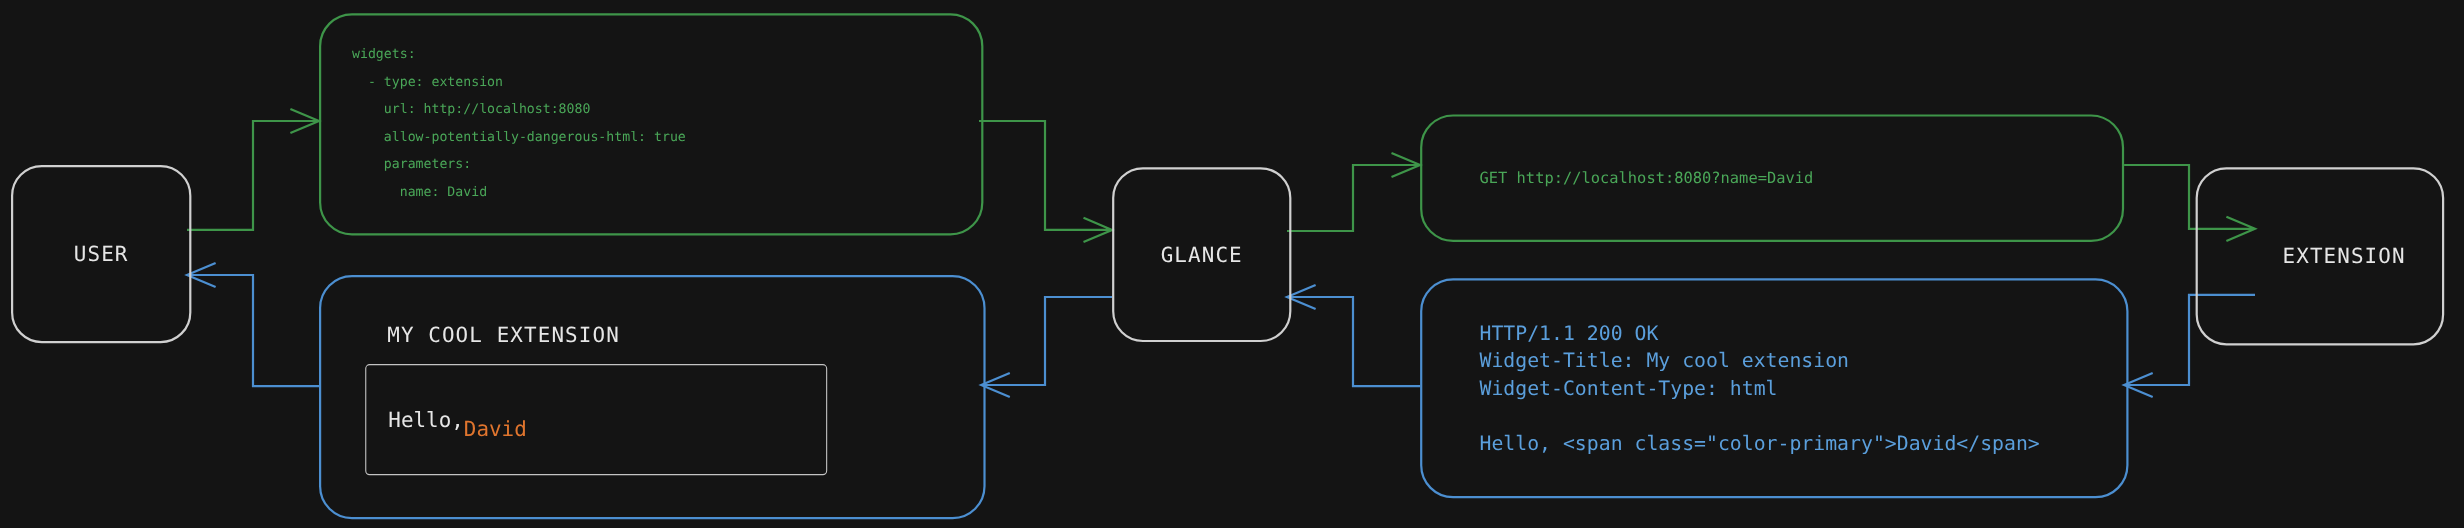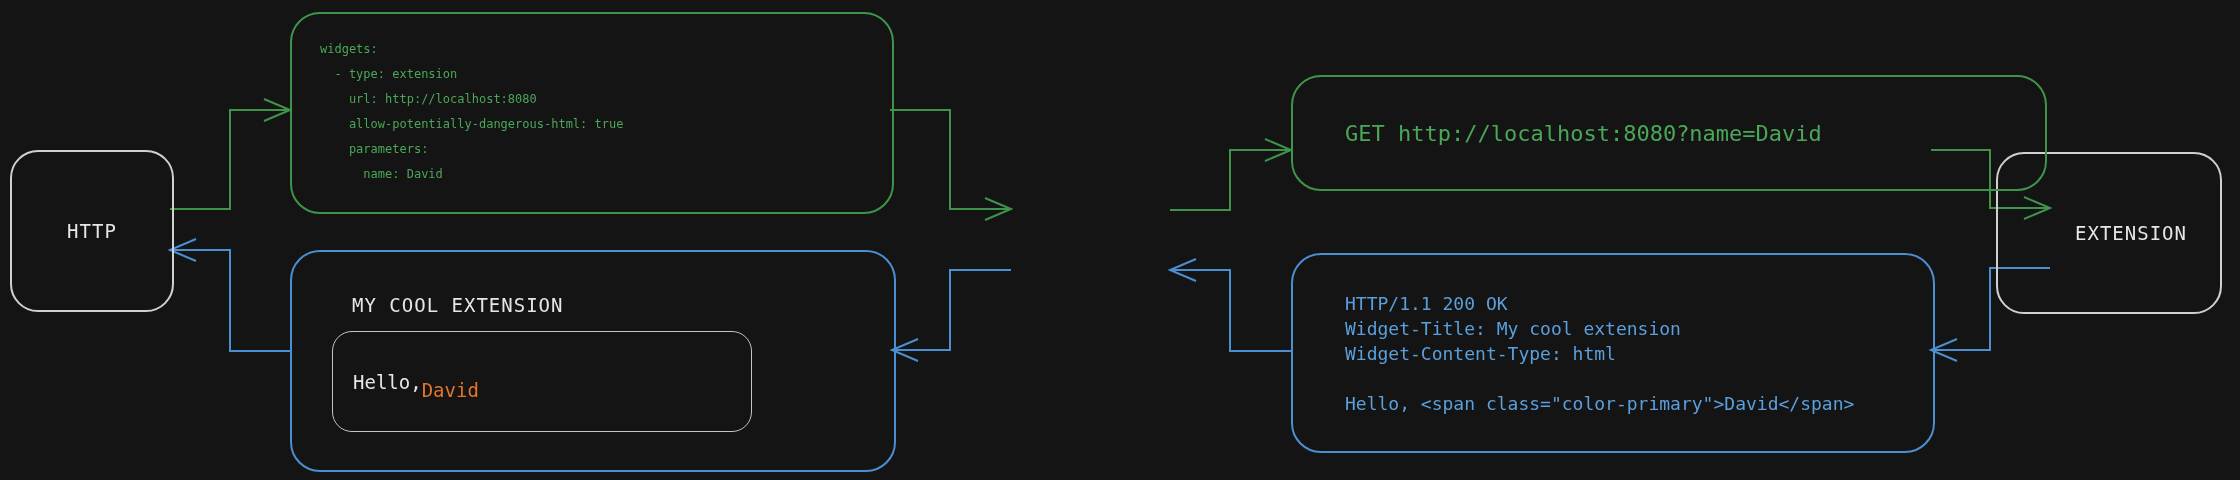--- a/index.html
+++ b/index.html
@@ -36,37 +36,37 @@
     background: transparent;
   }
   .codebox pre {
     margin: 0;
     white-space: pre;
     font-family: "DejaVu Sans Mono", monospace;
   }
   #box-config { left: 290px; top: 12px; width: 600px; height: 198px; border-color: var(--green, #3e9549); }
   #box-config pre { padding: 23px 0 0 28px; font-size: 12px; line-height: 25px; color: var(--green_text, #4aa758); }
 
-  #box-request { left: 1291px; top: 75px; width: 756px; height: 116px; border-color: var(--green, #3e9549);
+  #box-request { left: 1291px; top: 104px; width: 640px; height: 116px; border-color: var(--green, #3e9549);
     display: flex; align-items: center; box-sizing: border-box; padding-left: 52px;
-    font-size: 22px; color: var(--green_text, #4aa758); }
+    font-size: 14px; color: var(--green_text, #4aa758); }
 
   #box-response { left: 1291px; top: 253px; width: 640px; height: 196px; border-color: var(--blue, #4c8fd1); }
   #box-response pre { padding: 36px 12px 0 52px; font-size: 18px; line-height: 25px; color: var(--blue_text, #5b9fdc); }
 
   #box-widget { left: 290px; top: 250px; width: 602px; height: 218px; border-color: var(--blue, #4c8fd1); text-align: right; }
   .widget-title {
     position: absolute; left: 60px; top: 42px;
     font-size: 19px; letter-spacing: 1px;
     color: var(--node_text, #d9d9d9);
   }
   .hello-box {
     position: absolute; left: 40px; top: 79px; width: 420px; height: 101px;
     border: 1.5px solid var(--inner_border, #c4c4c4);
-    border-radius: 20px;
+    border-radius: 4px;
     display: flex; align-items: center;
     box-sizing: border-box; padding-left: 20px;
     font-size: 19px; color: var(--node_text, #d9d9d9);
   }
   .hello-box .name { color: var(--orange, #e0752e); margin-top: 16px; }
 </style>
 </head>
 <body>
 
 <div class="stage">
@@ -78,23 +78,26 @@
     <path class="wire green" d="M 1170 210 H 1230 V 150 H 1291 M 1265 139 L 1291 150 L 1265 161"></path>
     <path class="wire green" d="M 1931 150 H 1990 V 208 H 2050 M 2024 197 L 2050 208 L 2024 219"></path>
 
     <path class="wire blue" d="M 2050 268 H 1990 V 350 H 1931 M 1957 339 L 1931 350 L 1957 361"></path>
     <path class="wire blue" d="M 1291 351 H 1230 V 270 H 1170 M 1196 259 L 1170 270 L 1196 281"></path>
     <path class="wire blue" d="M 1011 270 H 950 V 350 H 892 M 918 339 L 892 350 L 918 361"></path>
     <path class="wire blue" d="M 290 351 H 230 V 250 H 170 M 196 239 L 170 250 L 196 261"></path>
   </svg>
 
   <div class="node" id="node-user">
-    <span>HTTP</span>
+    <span>USER</span>
   </div>
 
+  <div class="node" id="node-glance">
+    <span>GLANCE</span>
+  </div>
 
   <div class="node" id="node-extension">
     <span>EXTENSION</span>
   </div>
 
   <div class="codebox" id="box-config">
     <pre>widgets:
   - type: extension
     url: http://localhost:8080
     allow-potentially-dangerous-html: true

